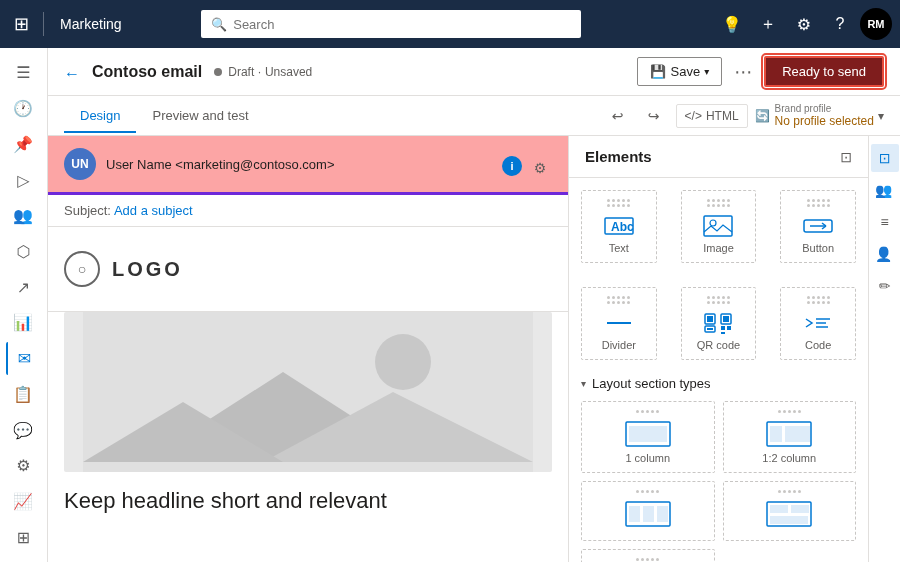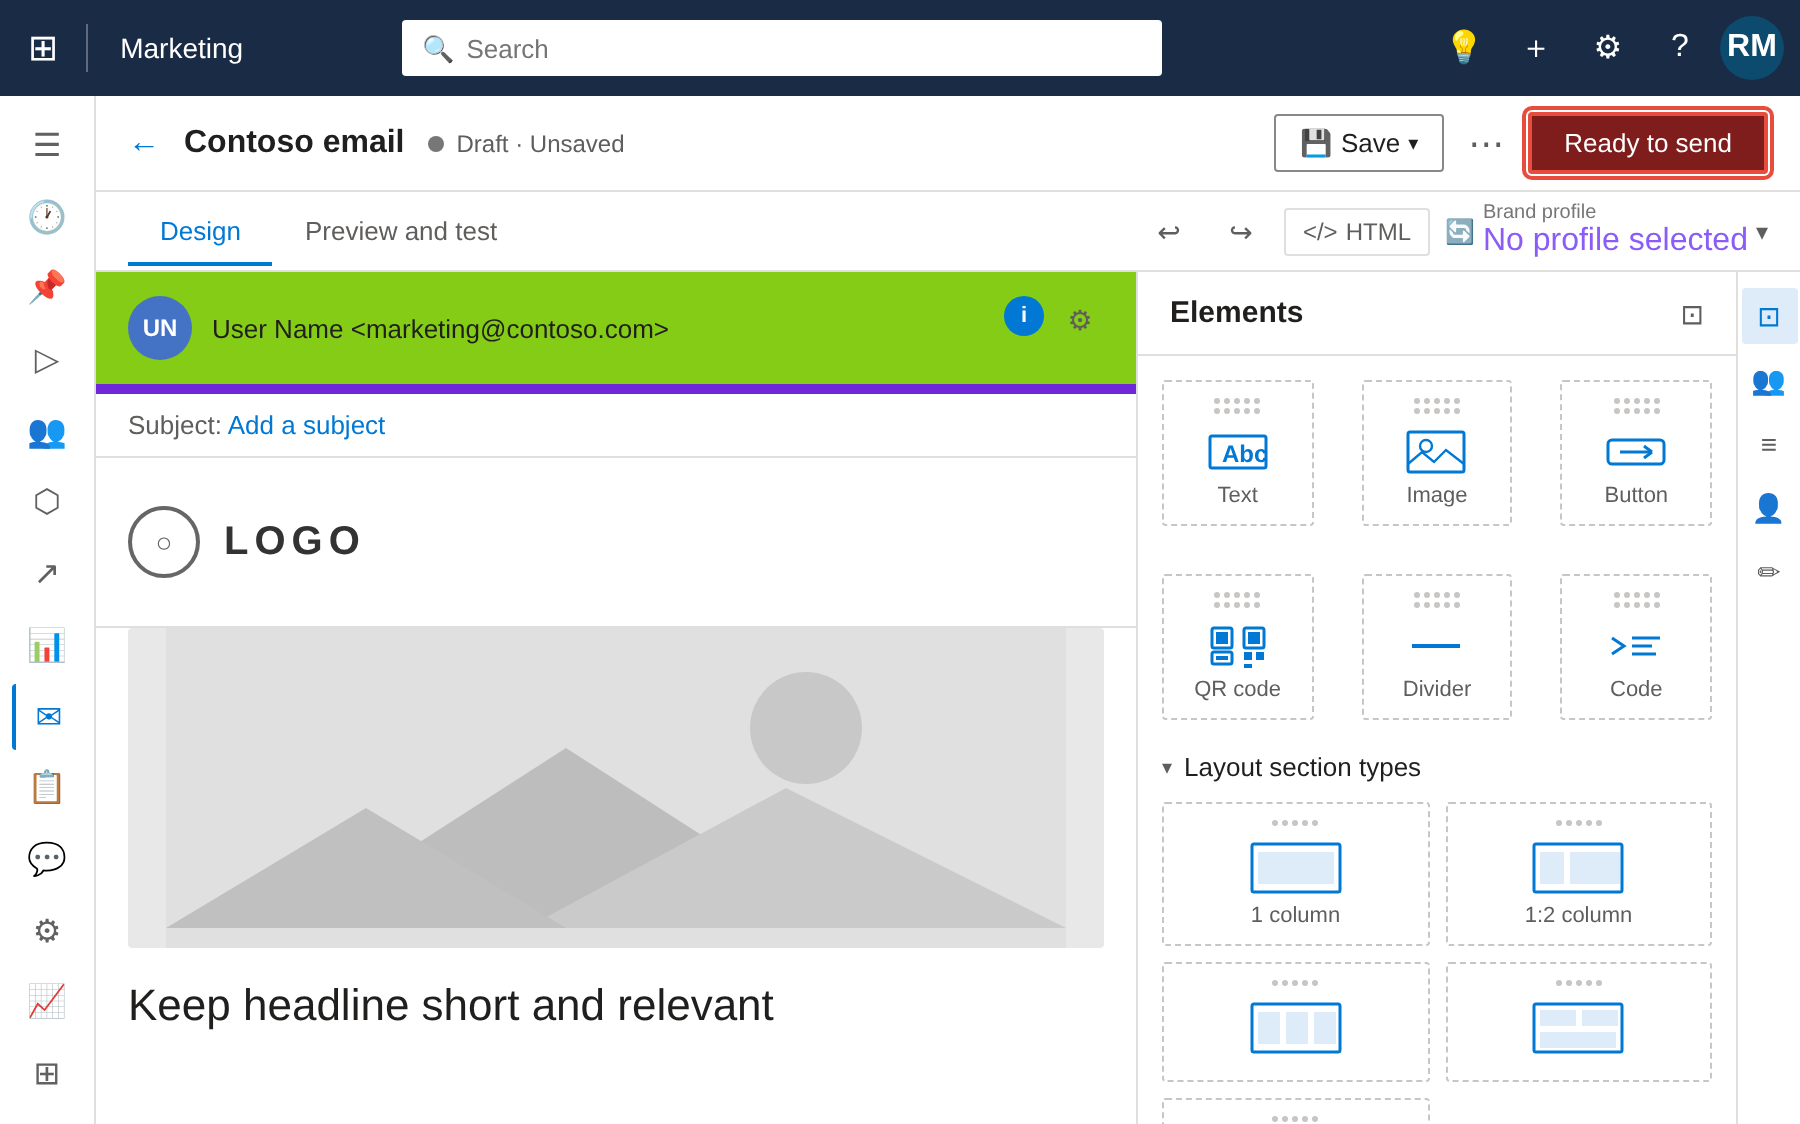--- a/index.html
+++ b/index.html
@@ -19,23 +19,23 @@
       margin: 0 auto;
     }
     .nav-search-icon { color: #666; font-size: 13px; }
     .nav-search-input { border: none; outline: none; flex: 1; font-size: 13px; color: #333; background: transparent; }
     .nav-right-icons { display: flex; align-items: center; gap: 4px; margin-left: auto; }
     .nav-icon-btn {
       color: #fff; width: 32px; height: 32px; display: flex; align-items: center;
       justify-content: center; cursor: pointer; border-radius: 2px; font-size: 16px;
     }
     .nav-avatar {
-      width: 32px; height: 32px; background: #0c4a6e; border-radius: 50%;
+      width: 32px; height: 32px; background: #000000; border-radius: 50%;
       display: flex; align-items: center; justify-content: center;
-      color: #fff; font-size: 16px; font-weight: 600; cursor: pointer;
+      color: #fff; font-size: 11px; font-weight: 600; cursor: pointer;
     }
 
     
     .left-sidebar {
       position: absolute; top: 48px; left: 0; width: 48px; height: 514px;
       background: #fff; border-right: 1px solid #e1dfdd;
       display: flex; flex-direction: column; align-items: center; padding: 8px 0; gap: 2px;
     }
     .sidebar-icon {
       width: 36px; height: 36px; display: flex; align-items: center; justify-content: center;
@@ -95,35 +95,35 @@
     .html-btn {
       display: flex; align-items: center; gap: 4px; padding: 4px 8px;
       border: 1px solid #e1dfdd; background: #fff; cursor: pointer;
       border-radius: 2px; font-size: 12px; color: #605e5c;
     }
     .brand-profile {
       display: flex; align-items: center; gap: 4px; cursor: pointer; font-size: 12px; color: #605e5c;
     }
     .brand-profile-label { display: flex; flex-direction: column; }
     .brand-profile-title { font-size: 10px; color: #797775; }
-    .brand-profile-value { font-size: 16px; color: #8b5cf6; }
+    .brand-profile-value { font-size: 12px; color: #a16207; }
 
     
     .editor-area {
       display: flex; flex: 1; overflow: hidden;
     }
 
     
     .email-canvas {
       flex: 1; overflow-y: auto; background: #f3f2f1; padding: 0;
       display: flex; flex-direction: column;
     }
     .email-header-row {
-      background: #84cc16; padding: 12px 16px; display: flex; align-items: flex-start;
-      justify-content: space-between; border-bottom: 5px solid #6d28d9;
+      background: #fca5a5; padding: 12px 16px; display: flex; align-items: flex-end;
+      justify-content: space-between; border-bottom: 3px solid #6d28d9;
     }
     .email-sender { display: flex; align-items: center; gap: 10px; }
     .sender-avatar {
       width: 32px; height: 32px; background: #4472c4; border-radius: 50%;
       display: flex; align-items: center; justify-content: center;
       color: #fff; font-size: 12px; font-weight: 600;
     }
     .sender-info { display: flex; flex-direction: column; }
     .sender-name { font-size: 13px; font-weight: 500; color: #201f1e; }
     .email-header-icons { display: flex; gap: 6px; }
@@ -424,20 +424,39 @@
                 <div class="dot"></div>
                 <div class="dot"></div>
                 <div class="dot"></div>
               <div class="dot"></div>
                 <div class="dot"></div>
                 <div class="dot"></div>
                 <div class="dot"></div>
                 <div class="dot"></div>
             </div>
             <svg width="32" height="24" viewBox="0 0 32 24">
+              <line x1="4" y1="12" x2="28" y2="12" stroke="#0078d4" stroke-width="2"></line>
+            </svg>
+            <span class="element-label">Divider</span>
+          </div>
+
+          <div class="element-card">
+            <div class="dot-grid">
+              <div class="dot"></div>
+                <div class="dot"></div>
+                <div class="dot"></div>
+                <div class="dot"></div>
+                <div class="dot"></div>
+              <div class="dot"></div>
+                <div class="dot"></div>
+                <div class="dot"></div>
+                <div class="dot"></div>
+                <div class="dot"></div>
+            </div>
+            <svg width="32" height="24" viewBox="0 0 32 24">
               <rect x="3" y="3" width="10" height="10" rx="1" fill="none" stroke="#0078d4" stroke-width="1.5"></rect>
               <rect x="5" y="5" width="6" height="6" fill="#0078d4"></rect>
               <rect x="19" y="3" width="10" height="10" rx="1" fill="none" stroke="#0078d4" stroke-width="1.5"></rect>
               <rect x="21" y="5" width="6" height="6" fill="#0078d4"></rect>
               <rect x="3" y="15" width="10" height="6" rx="1" fill="none" stroke="#0078d4" stroke-width="1.5"></rect>
               <rect x="5" y="17" width="6" height="2" fill="#0078d4"></rect>
               <rect x="19" y="15" width="4" height="4" fill="#0078d4"></rect>
               <rect x="25" y="15" width="4" height="4" fill="#0078d4"></rect>
               <rect x="19" y="21" width="4" height="2" fill="#0078d4"></rect>
             </svg>
@@ -451,39 +470,20 @@
                 <div class="dot"></div>
                 <div class="dot"></div>
                 <div class="dot"></div>
               <div class="dot"></div>
                 <div class="dot"></div>
                 <div class="dot"></div>
                 <div class="dot"></div>
                 <div class="dot"></div>
             </div>
             <svg width="32" height="24" viewBox="0 0 32 24">
-              <line x1="4" y1="12" x2="28" y2="12" stroke="#0078d4" stroke-width="2"></line>
-            </svg>
-            <span class="element-label">Divider</span>
-          </div>
-
-          <div class="element-card">
-            <div class="dot-grid">
-              <div class="dot"></div>
-                <div class="dot"></div>
-                <div class="dot"></div>
-                <div class="dot"></div>
-                <div class="dot"></div>
-              <div class="dot"></div>
-                <div class="dot"></div>
-                <div class="dot"></div>
-                <div class="dot"></div>
-                <div class="dot"></div>
-            </div>
-            <svg width="32" height="24" viewBox="0 0 32 24">
               <path d="M4,8 L10,12 L4,16" fill="none" stroke="#0078d4" stroke-width="1.5"></path>
               <line x1="14" y1="8" x2="28" y2="8" stroke="#0078d4" stroke-width="1.5"></line>
               <line x1="14" y1="12" x2="24" y2="12" stroke="#0078d4" stroke-width="1.5"></line>
               <line x1="14" y1="16" x2="26" y2="16" stroke="#0078d4" stroke-width="1.5"></line>
             </svg>
             <span class="element-label">Code</span>
           </div>
         </div>
 
         <div class="section-header">

